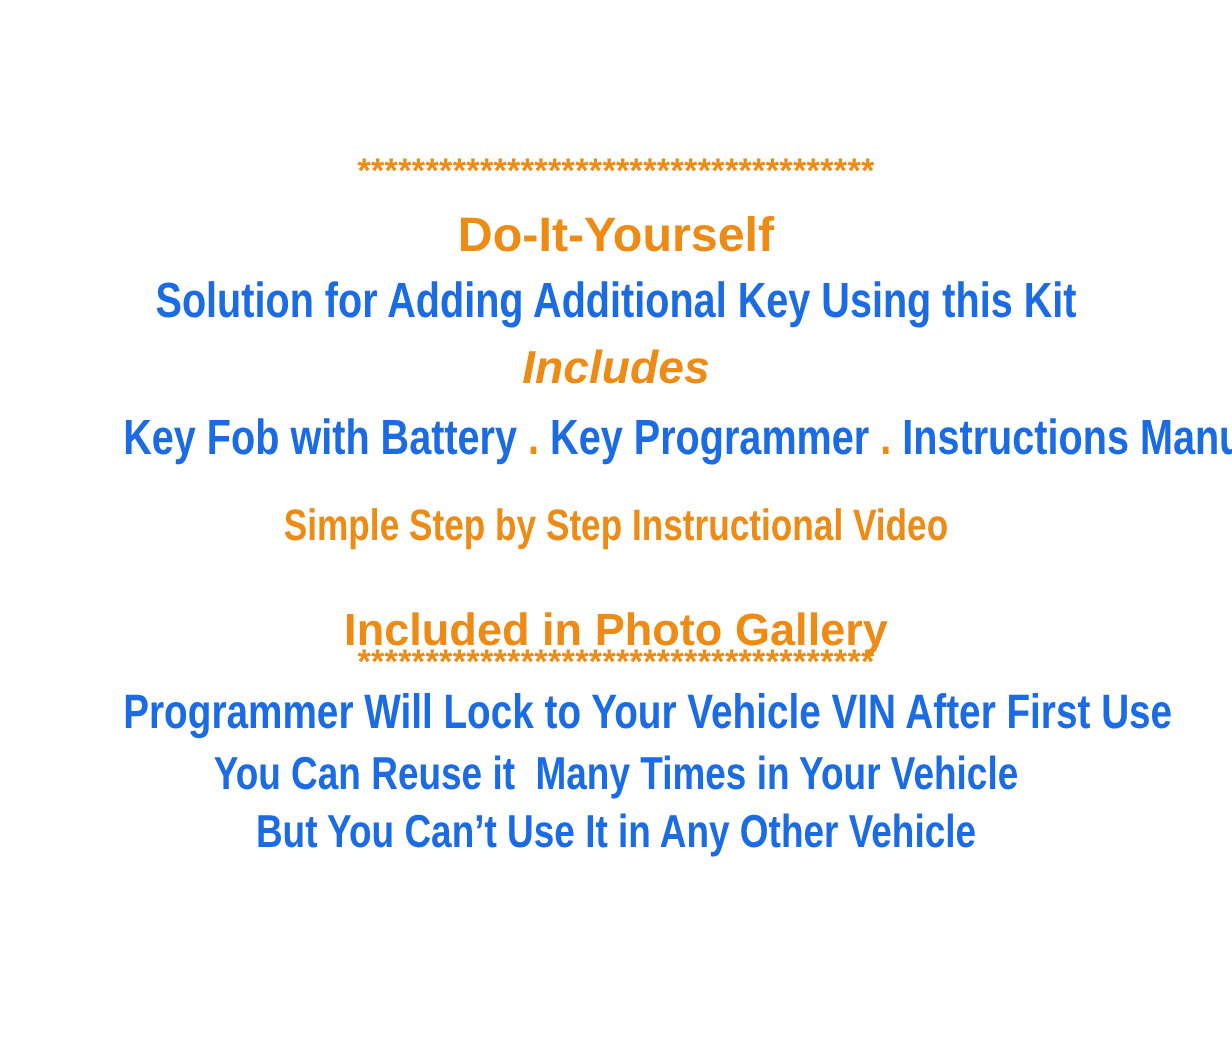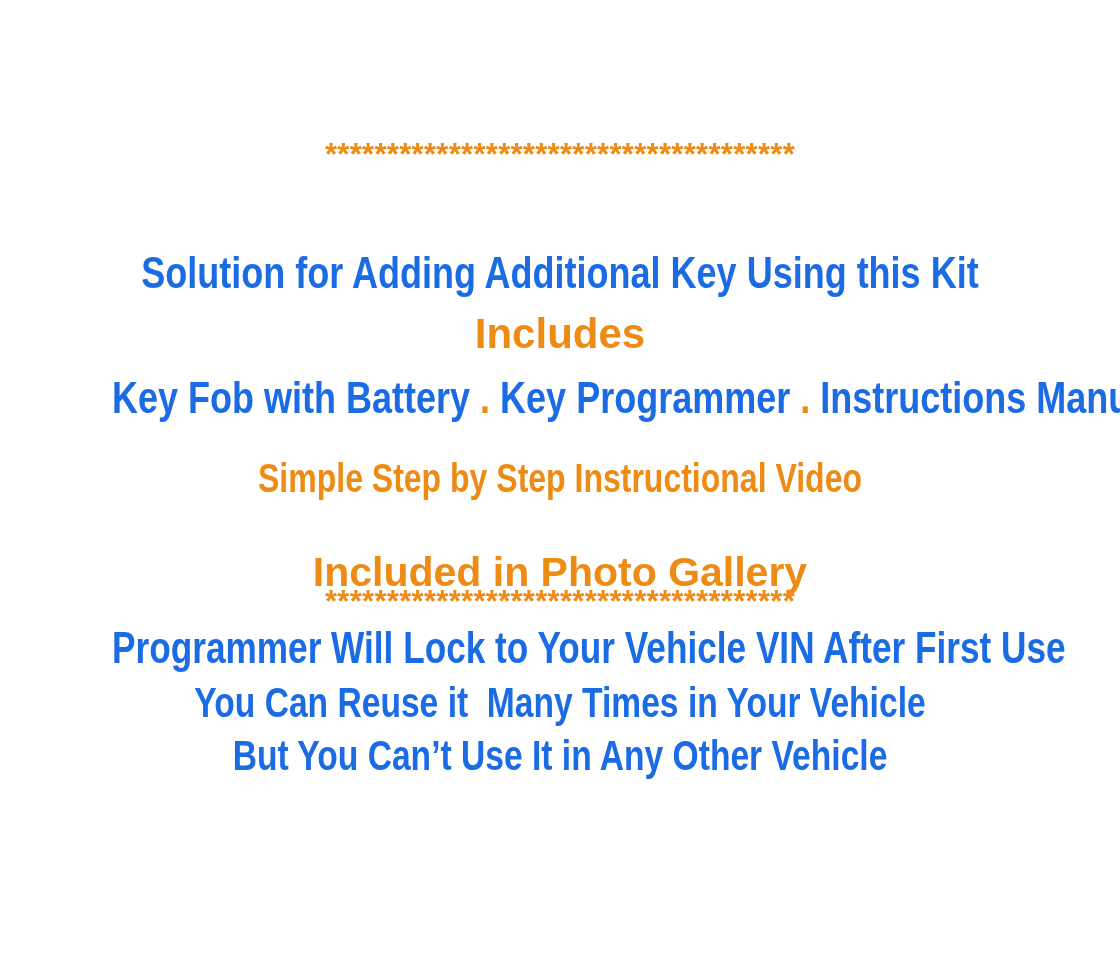--- a/index.html
+++ b/index.html
@@ -44,38 +44,39 @@
   .stars {
     font-family: "Liberation Sans", sans-serif;
     font-weight: bold;
     letter-spacing: 0.01em;
     color: #ED8B15;
   }
 
   #stars-top    { top: 139px; font-size: 31px; }
   #diy          { top: 192px; font-size: 44px; }
   #solution     { top: 250px; font-size: 45px; }
-  #includes     { top: 313px; font-size: 42px; }
+  #includes     { top: 313px; font-size: 42px; font-style: italic; }
   #contents     { top: 375px; font-size: 45px; }
   #video        { top: 458px; font-size: 40px; }
   #gallery      { top: 552px; font-size: 41px; }
   #stars-bottom { top: 586px; font-size: 31px; }
   #lock         { top: 626px; font-size: 44px; }
   #reuse        { top: 682px; font-size: 42px; }
   #nouse        { top: 735px; font-size: 42px; }
 
   .dot { color: #ED8B15; }
 </style>
 </head>
 <body>
 
 <div class="poster">
 
   <div class="line stars" id="stars-top">**************************************</div>
 
+  <div class="line wide orange" id="diy">Do-It-Yourself</div>
 
   <div class="line cond blue" id="solution">Solution for Adding Additional Key Using this Kit</div>
 
   <div class="line wide orange" id="includes">Includes</div>
 
   <div class="line cond blue" id="contents"><span>Key Fob with Battery</span> <span class="dot">.</span> <span>Key Programmer</span> <span class="dot">.</span> <span>Instructions Manual</span></div>
 
   <div class="line cond orange" id="video">Simple Step by Step Instructional Video</div>
 
   <div class="line wide orange" id="gallery">Included in Photo Gallery</div>

